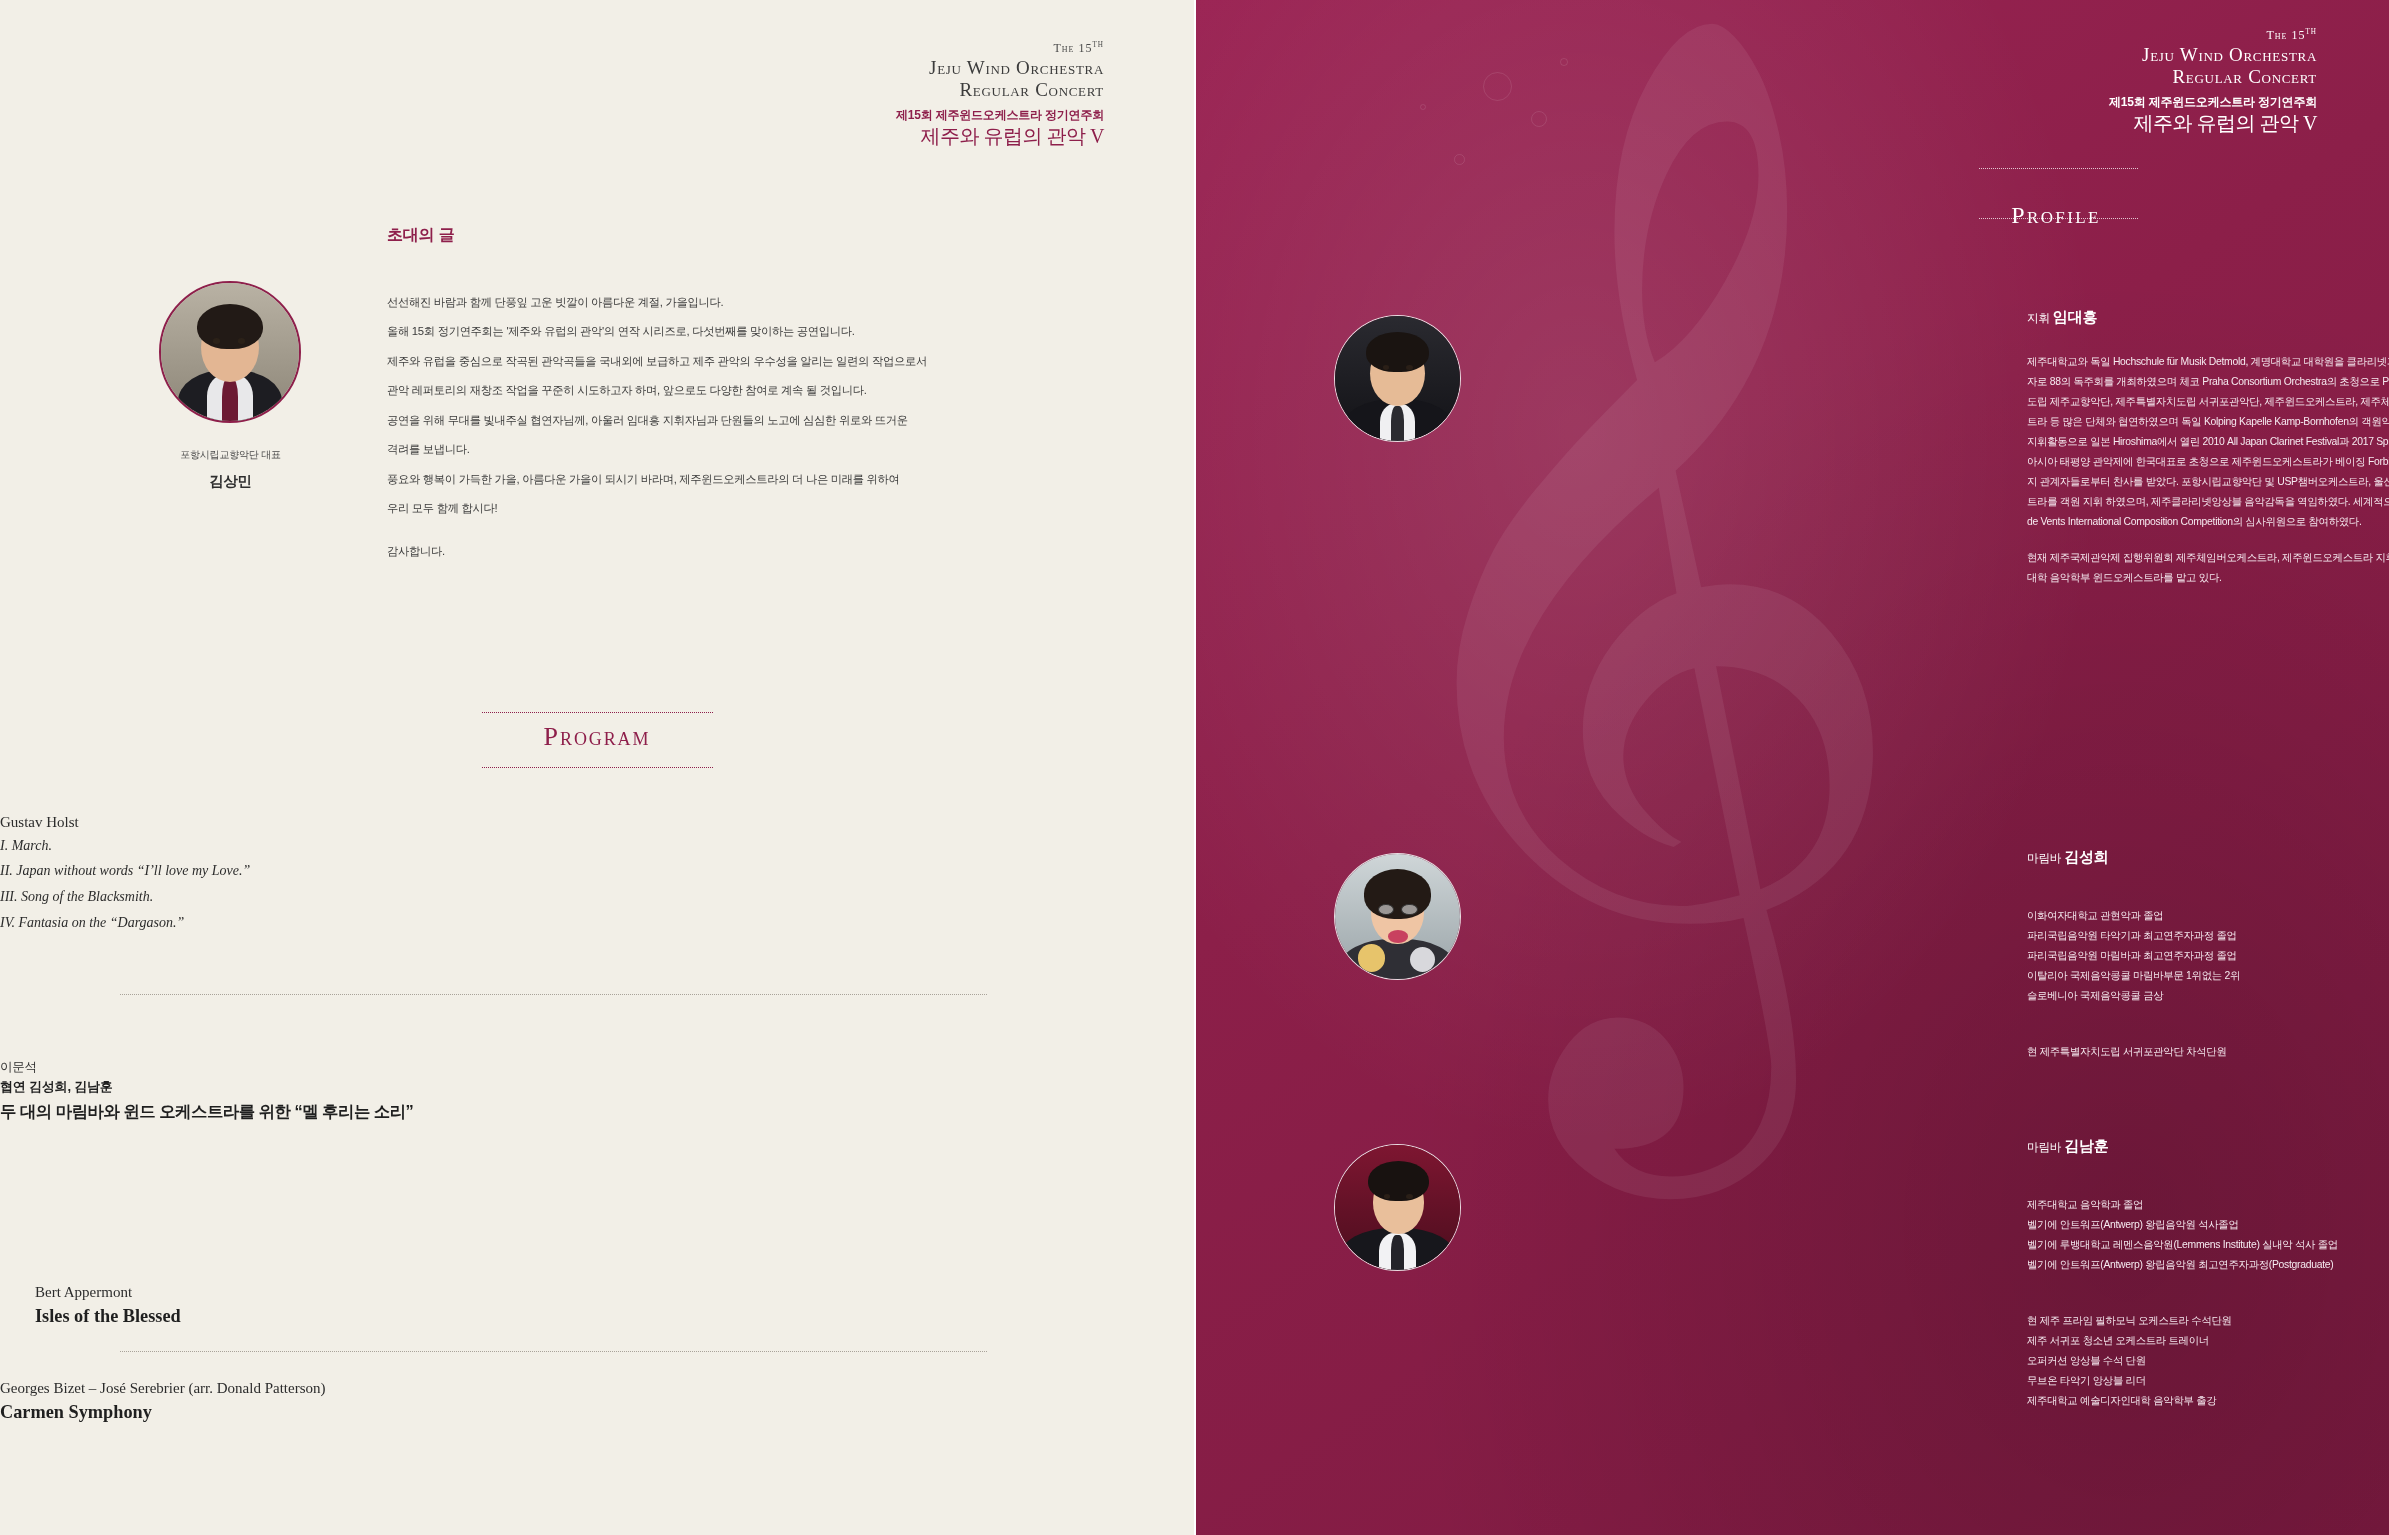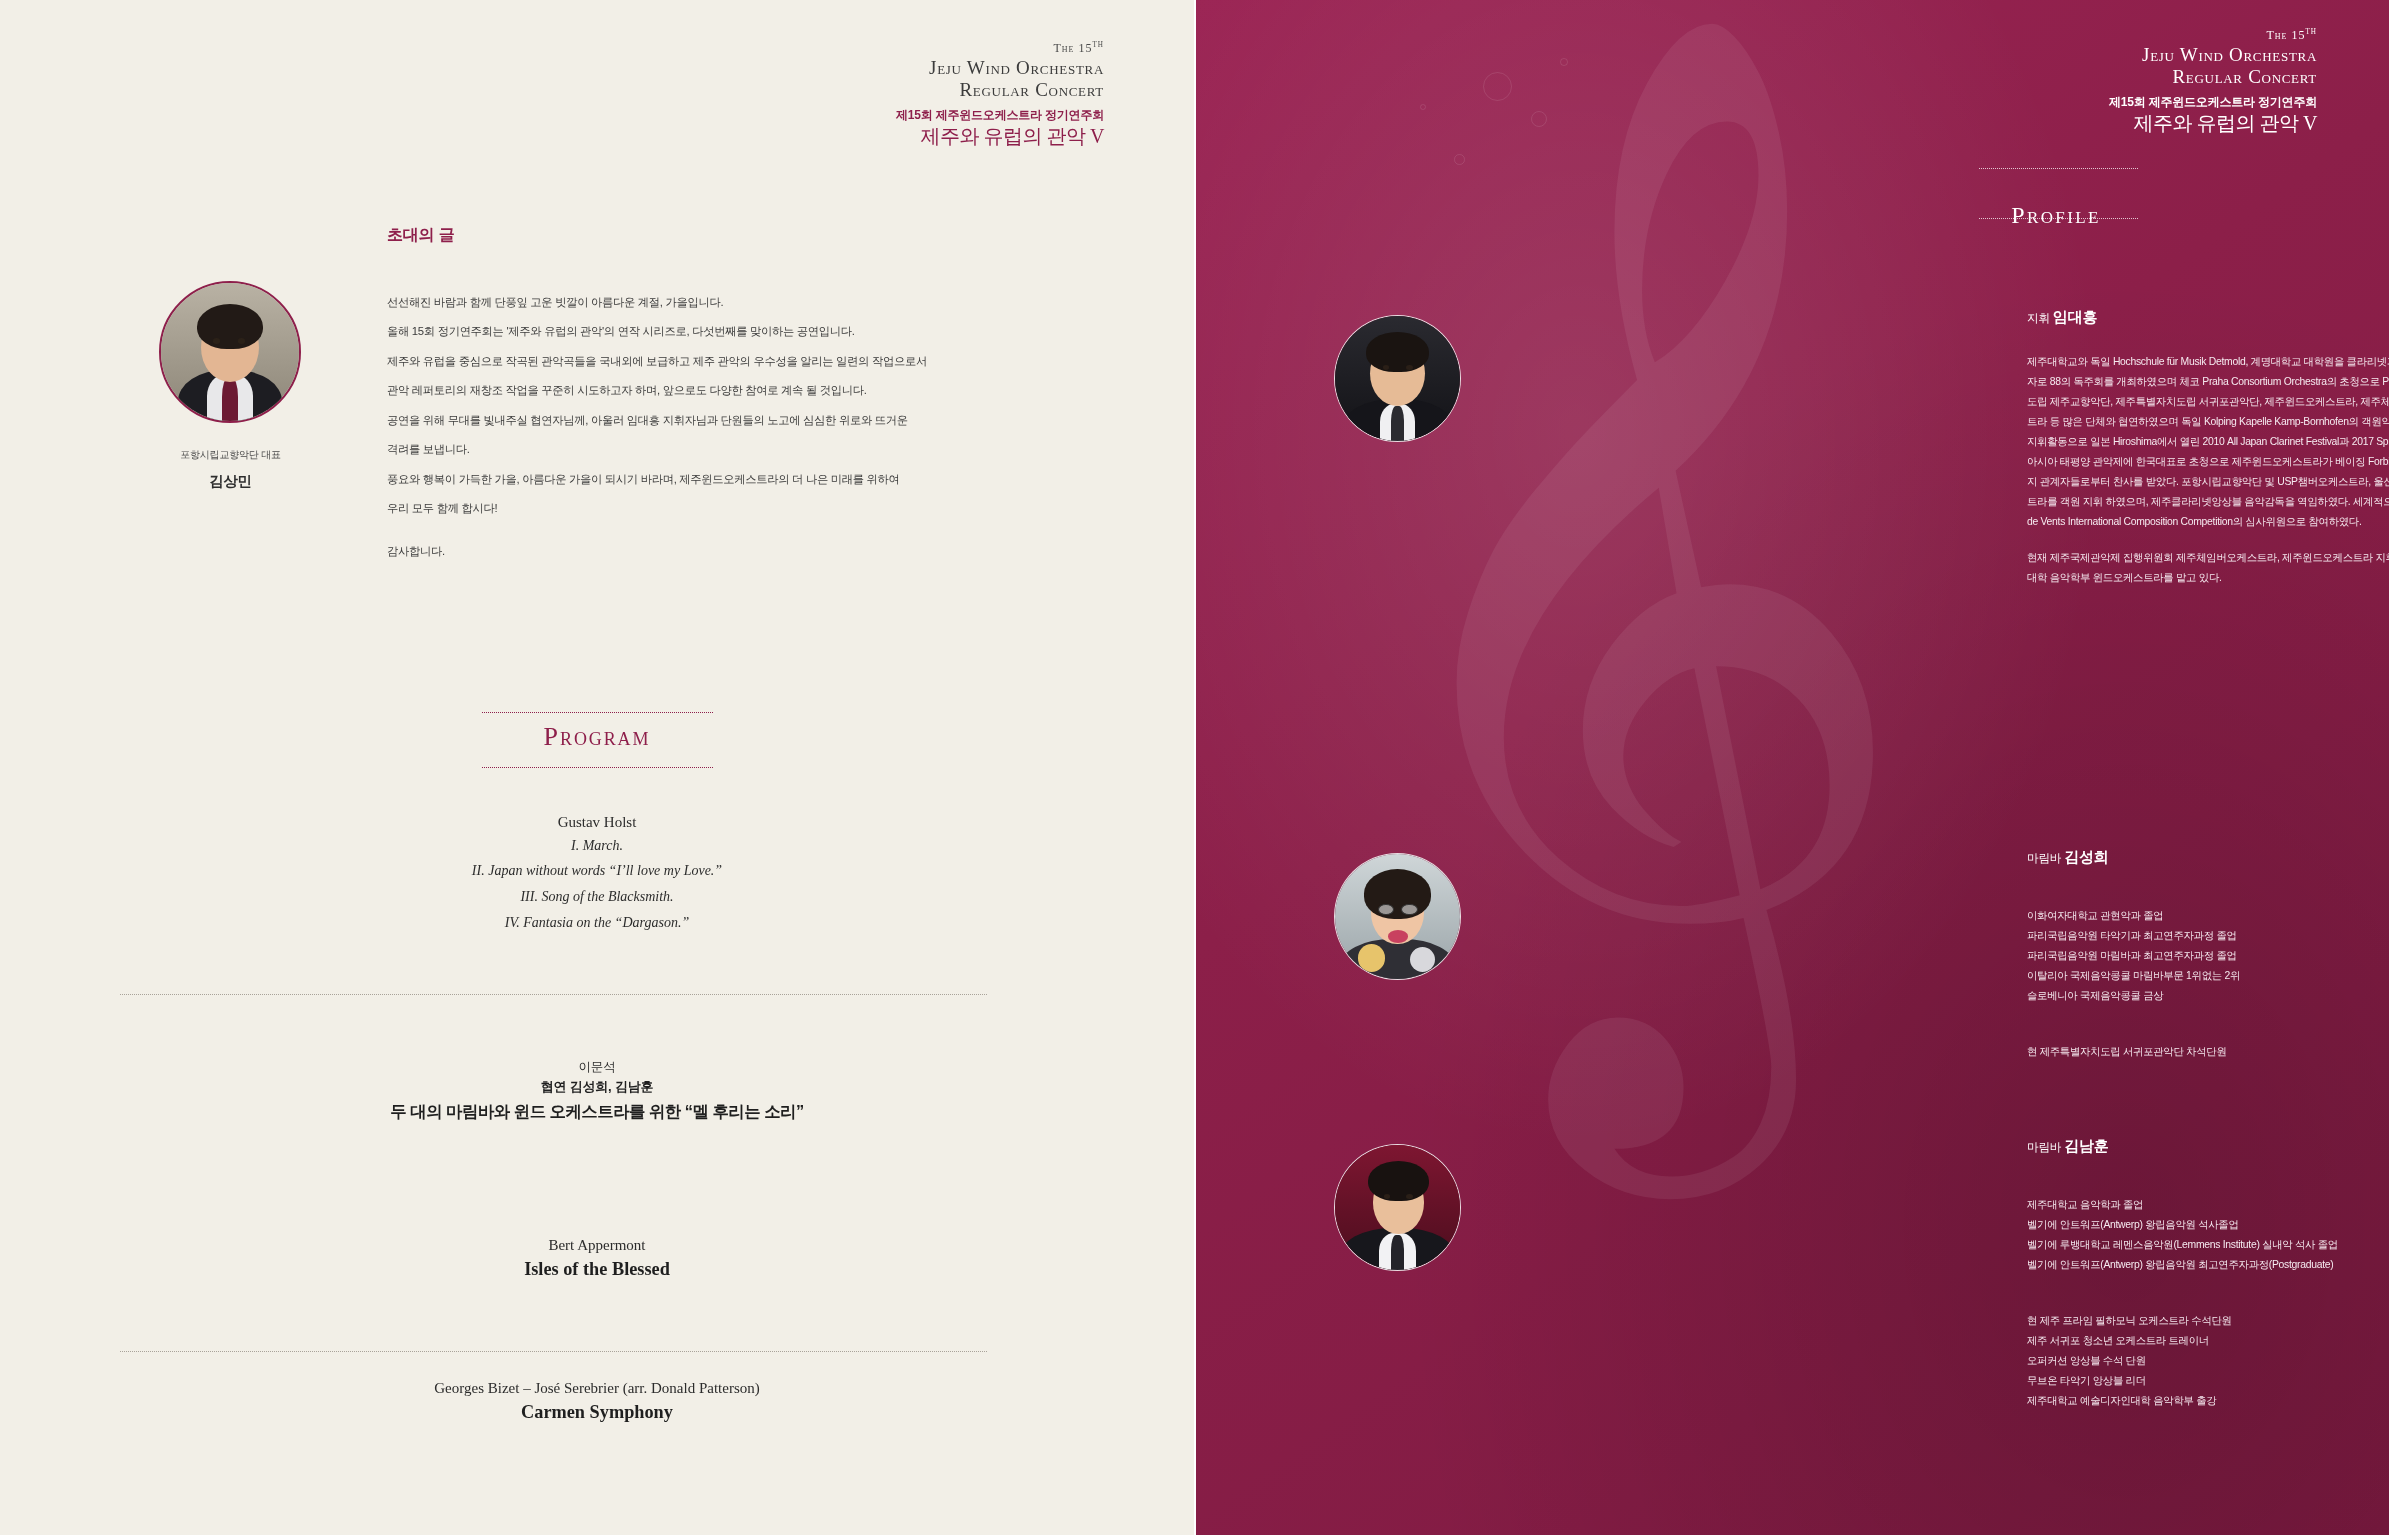--- a/index.html
+++ b/index.html
@@ -92,21 +92,21 @@
     font-size:26px; color:#8e1f4b; letter-spacing:1.9px;
   }
   .prog-rule {
     position:absolute; left:482px; width:231px; height:1px;
     background:transparent;
     border-bottom:1px dotted #8e1f4b;
   }
   .prog-rule.top { top:712px; }
   .prog-rule.bot { top:767px; }
 
-  .prog-block { position:absolute; left:0; width:1194px; text-align:center; }
+  .prog-block { position:absolute; left:0; width:1194px; }
   .p-composer { font-family:"Liberation Serif", serif; font-size:15px; color:#2c2c2c; }
   .p-composer.kor { font-family:"Liberation Sans", sans-serif; font-size:12.5px; letter-spacing:-0.2px;}
   .p-work { font-family:"Liberation Serif", serif; font-size:18.3px; font-weight:bold; color:#1f1f1f; margin-top:4.8px;}
   .p-work.kor { font-family:"Liberation Sans", sans-serif; font-size:16.4px; letter-spacing:-0.5px;}
   .p-sub { font-family:"Liberation Serif", serif; font-style:italic; font-size:14px; color:#2c2c2c; line-height:1.55; margin-top:3.9px;}
   .p-mid { font-family:"Liberation Sans", sans-serif; font-size:13px; font-weight:bold; color:#1f1f1f; margin-top:1.9px; letter-spacing:-0.2px;}
   .p-interm { font-family:"Liberation Serif", serif; font-size:18.3px; font-weight:bold; color:#1f1f1f; }
 
   .dotline {
     position:absolute; left:120px; width:867px; height:0;
@@ -231,21 +231,21 @@
 
     <div class="dotline" style="top:994px;"></div>
 
     <div class="prog-block" style="top:1059px;">
       <div class="p-composer kor">이문석</div>
       <div class="p-mid">협연 김성희, 김남훈</div>
       <div class="p-work kor">두 대의 마림바와 윈드 오케스트라를 위한 “멜 후리는 소리”</div>
     </div>
 
 
-    <div class="prog-block" style="top:1237px;">
+    <div class="prog-block" style="top:1284px;margin-left:35px;">
       <div class="p-composer">Bert Appermont</div>
       <div class="p-work">Isles of the Blessed</div>
     </div>
 
     <div class="dotline" style="top:1351px;"></div>
 
     <div class="prog-block" style="top:1380px;">
       <div class="p-composer">Georges Bizet – José Serebrier (arr. Donald Patterson)</div>
       <div class="p-work">Carmen Symphony</div>
     </div>

